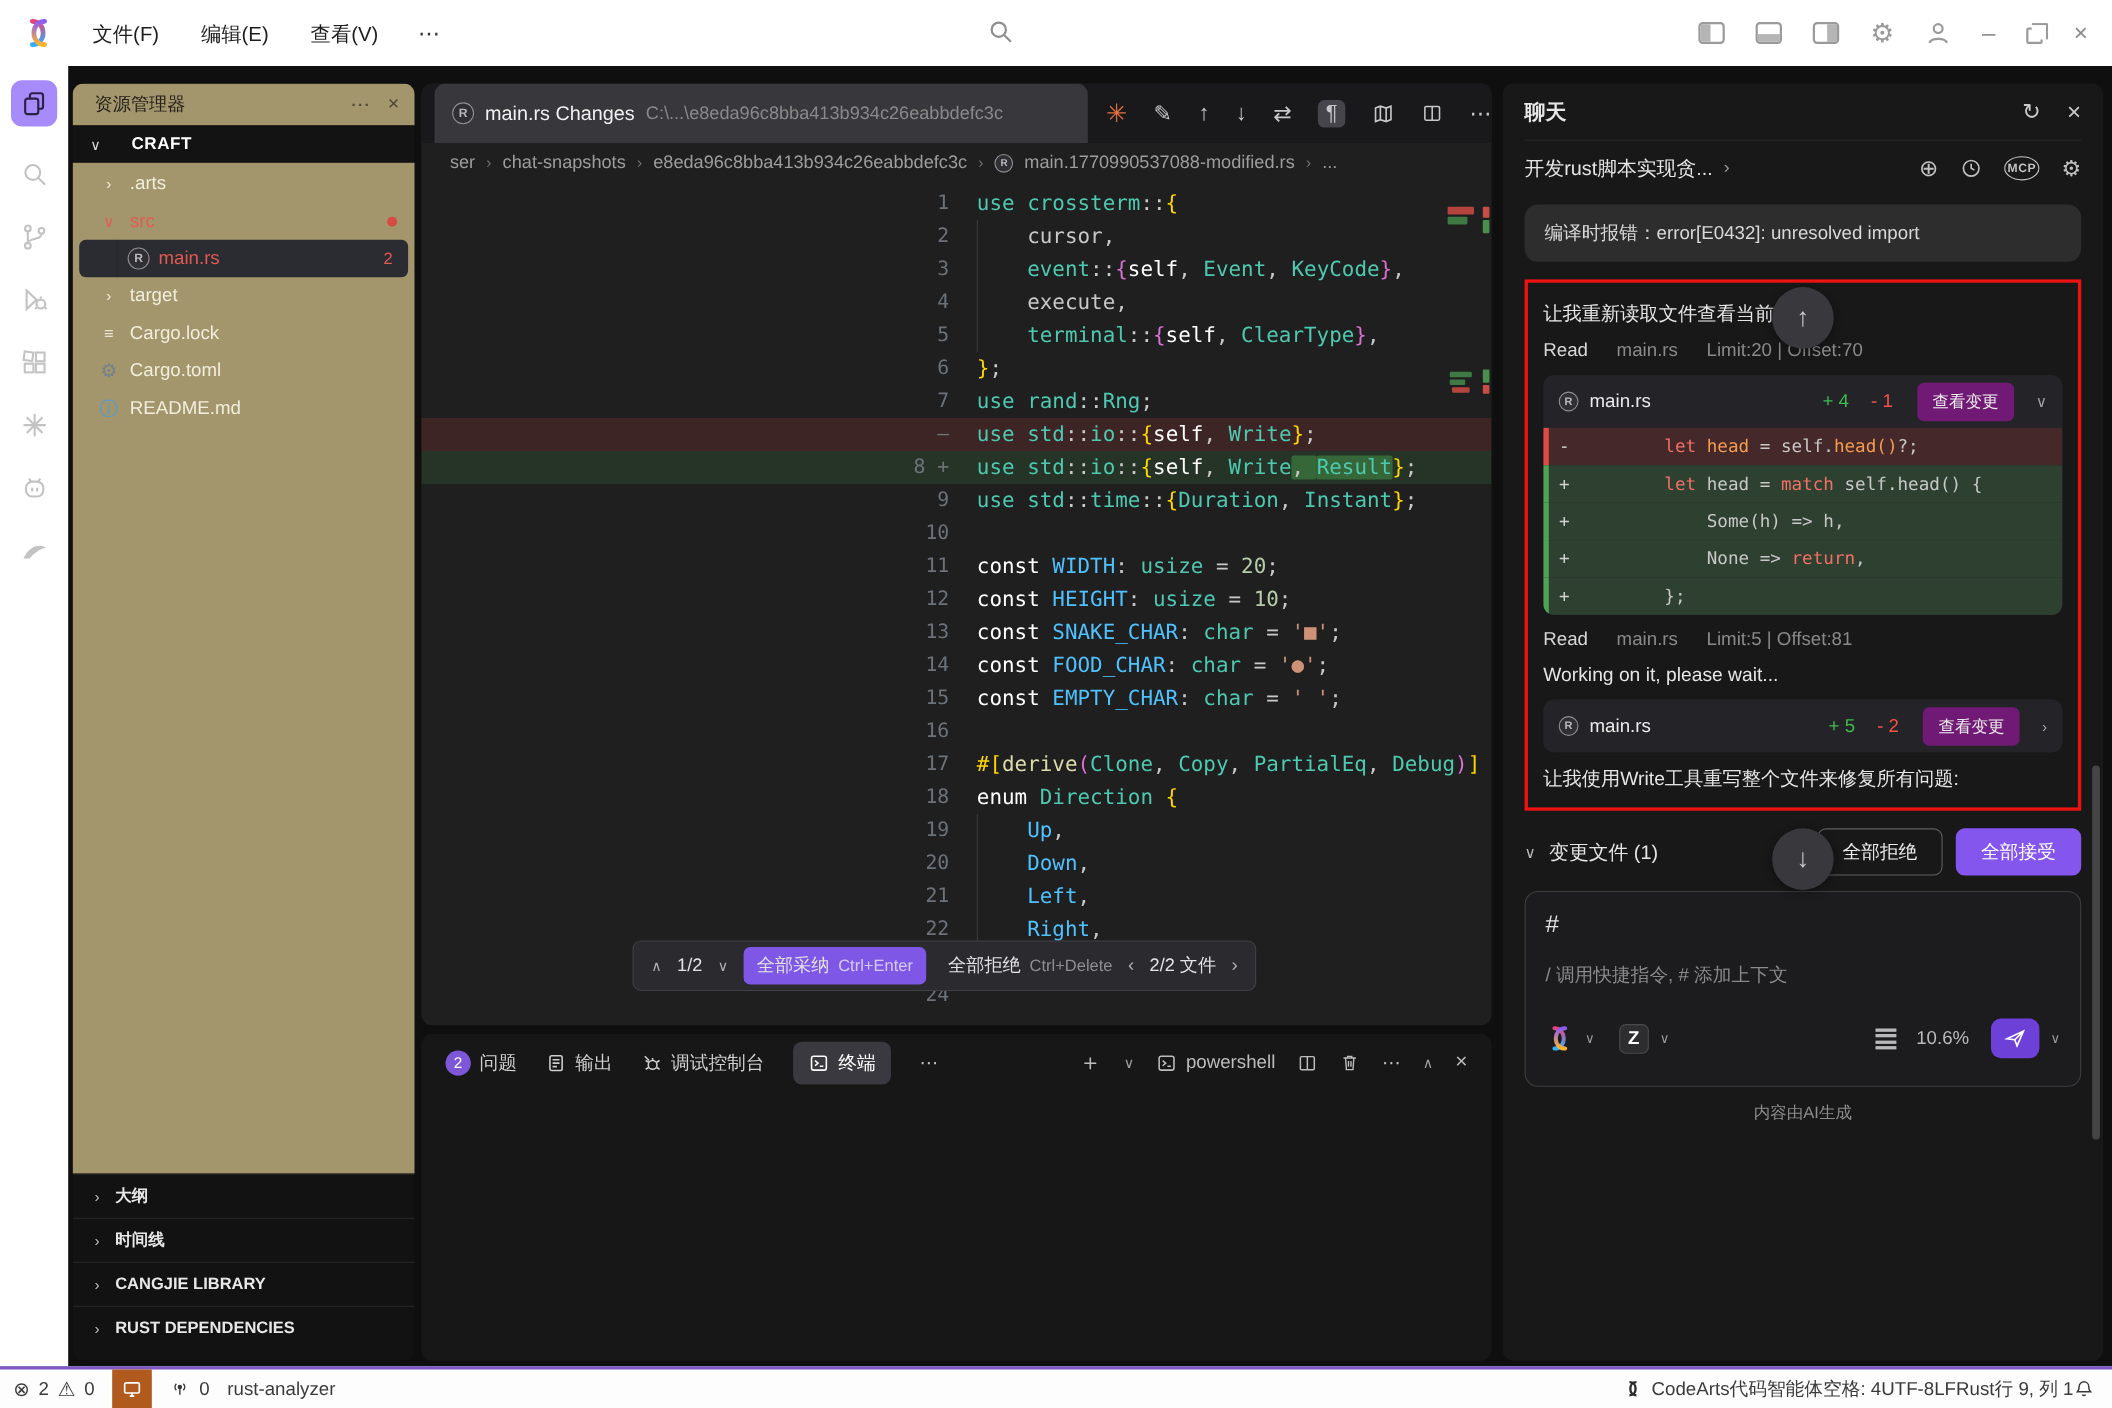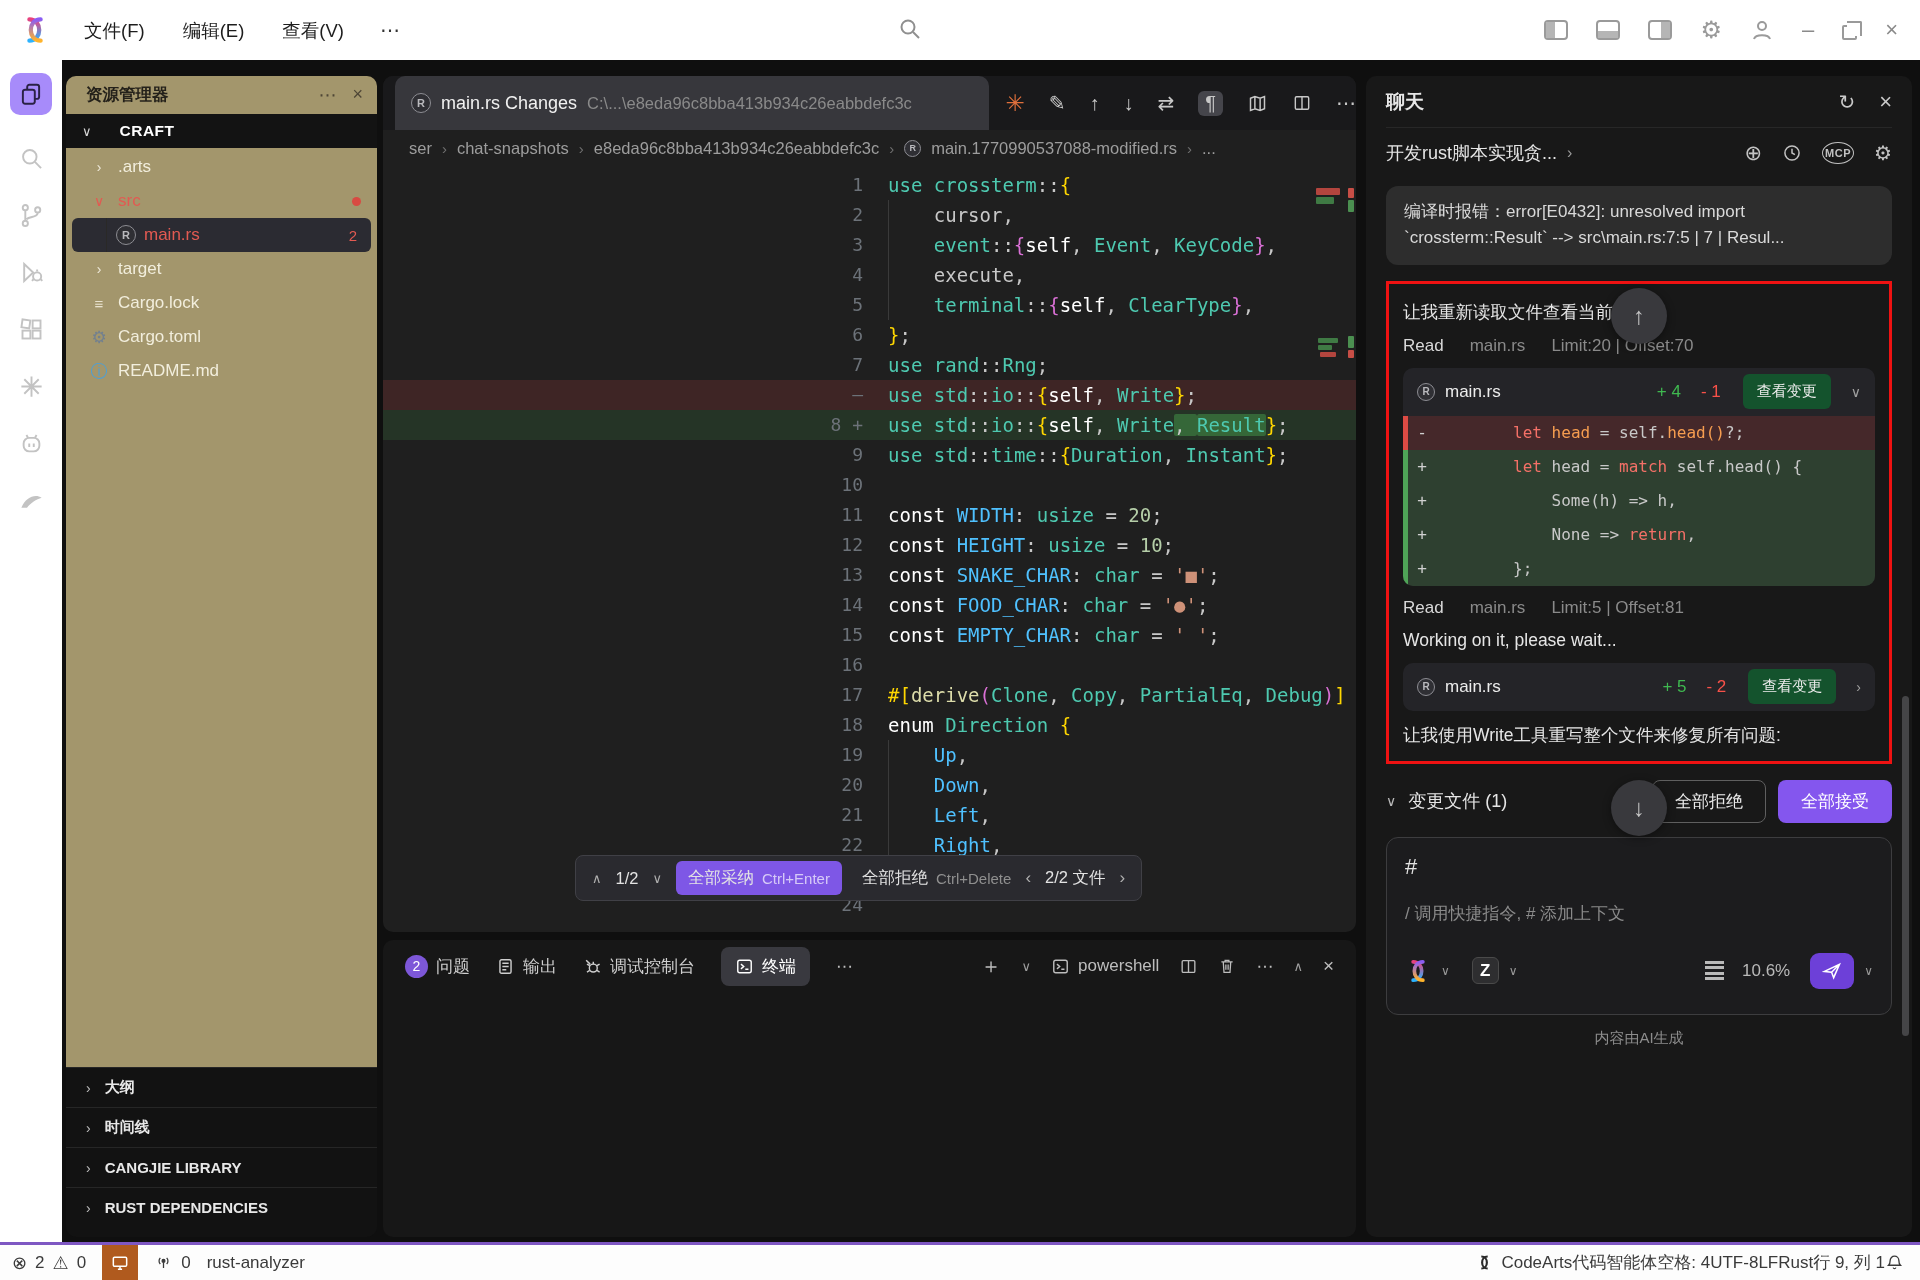--- a/index.html
+++ b/index.html
@@ -32,21 +32,21 @@
                  display:flex; flex-direction:column; align-items:center; }
   .act-active { width:42px; height:42px; background:#a78bfa; border-radius:10px; margin-top:13px;
                 display:flex; align-items:center; justify-content:center; }
   .act-ic { width:27px; height:27px; margin-top:30px; color:#c3c3c3; }
   .act-active svg { color:#2a2145; }
 
   
   #sidebar { position:absolute; left:66px; top:76px; width:311px; bottom:43px; border-radius:10px;
              overflow:hidden; display:flex; flex-direction:column; }
   #exp-head { height:38px; background:#a3966c; display:flex; align-items:center; flex-shrink:0;}
-  #exp-title { font-weight:bold; font-size:16.5px; color:#24211a; margin-left:20px; }
+  #exp-title { font-weight:normal; font-size:16.5px; color:#24211a; margin-left:20px; }
   #exp-head .hicons { margin-left:auto; margin-right:14px; display:flex; gap:16px; color:#4e4636; font-size:18px;}
   #exp-root { height:34px; background:#131313; display:flex; align-items:center; gap:28px; flex-shrink:0;}
   #exp-root .chev { color:#d9d9d9; margin-left:16px; font-size:13px;}
   #exp-root .rootname { color:#ffffff; font-weight:bold; font-size:15.5px; letter-spacing:.5px; }
   #tree { background:#a3966c; flex-grow:1; padding-top:2px; font-size:17px; color:#f2eedd; }
   .trow { height:34px; display:flex; align-items:center; position:relative; }
   .trow .tr-chev { width:22px; color:#efeadb; font-size:14px; text-align:center; }
   .trow .lbl { margin-left:8px; }
   .trow.mod .lbl, .trow.mod .tr-chev { color:#e25a52; }
   .trow.sel { background:#2b2b32; border-radius:6px; margin:0 6px; }
@@ -137,21 +137,21 @@
   #redbox { margin-top:16px; border:3px solid #ef1212; padding:10px 14px 12px; position:relative; }
   .cmsg { font-size:17.5px; color:#e6e6e6; margin:6px 0 12px; }
   .readrow { display:flex; gap:26px; margin:12px 0; font-size:17px; }
   .readrow .tool { color:#d9d9d9; }
   .readrow .arg { color:#8a8a8a; }
   .dcard { background:#242428; border-radius:10px; margin:12px 0; overflow:hidden; }
   .dhead { height:48px; display:flex; align-items:center; padding:0 14px; gap:10px; }
   .dhead .fname { font-size:17px; color:#ececec; }
   .dhead .plus { margin-left:auto; color:#3fb950; font-size:17px; }
   .dhead .minus { color:#f85149; font-size:17px; margin-left:10px; }
-  .vbtn { background:#14532d; border-radius:6px; padding:8px 14px; font-size:15px; color:#ececec;
+  .vbtn { background:#701a75; border-radius:6px; padding:8px 14px; font-size:15px; color:#ececec;
           margin-left:12px; }
   .dhead .dchev { color:#9f9f9f; margin-left:10px; font-size:14px; }
   .drows { font-family:"DejaVu Sans Mono", monospace; font-size:16px; line-height:34px; }
   .drow { display:flex; }
   .drow .strip { width:5px; flex-shrink:0; }
   .drow.del { background:#45282a; } .drow.del .strip { background:#dd4b44; }
   .drow.add { background:#2e4030; } .drow.add .strip { background:#4fa357; }
   .drow .sign { width:28px; text-align:center; color:#d0d0d0; flex-shrink:0;}
   .drow .dcode { white-space:pre; }
   .tk-r { color:#f47067; } .tk-o { color:#f69d50; }
@@ -580,21 +580,20 @@
       <svg width="20" height="20" viewBox="0 0 24 24" fill="none" stroke="currentColor" stroke-width="1.8">
         <circle cx="12" cy="12" r="8.5"></circle>
           <path d="M12 7v5l3.5 2"></path>
       </svg>
       <span class="mcp">MCP</span>
       <span style="font-size:20px;">⚙</span>
     </span>
   </div>
   <div id="ububble">
     <div>编译时报错：error[E0432]: unresolved import</div>
-    <div>`crossterm::Result` --&gt; src\main.rs:7:5 | 7 | Resul...</div>
   </div>
 
   <div id="redbox">
     <div class="cmsg">让我重新读取文件查看当前状态:</div>
     <div class="circlebtn" id="upbtn">↑</div>
     <div class="readrow">
       <span class="tool">Read</span>
       <span class="arg">main.rs</span>
       <span class="arg">Limit:20 | Offset:70</span>
     </div>

